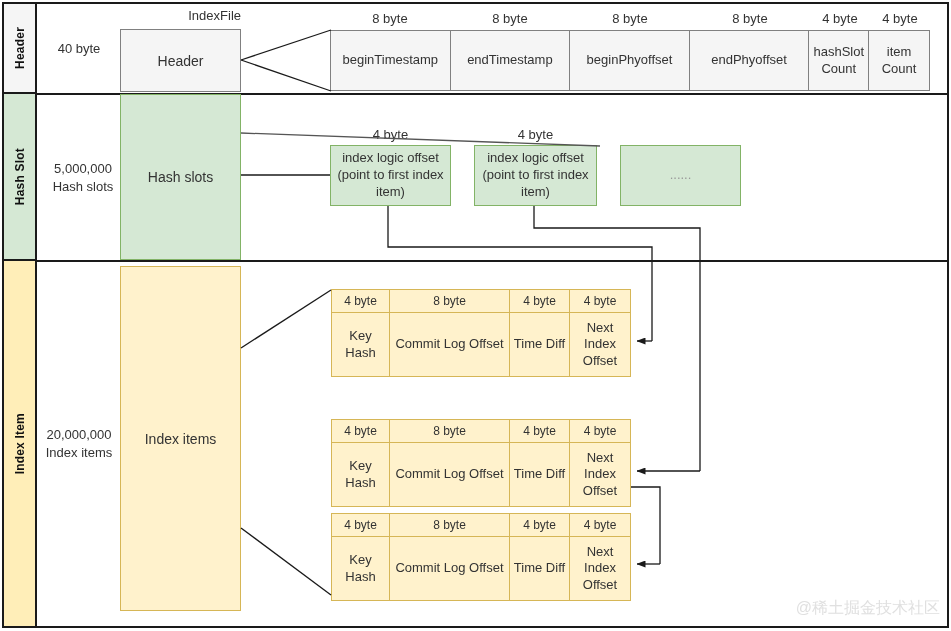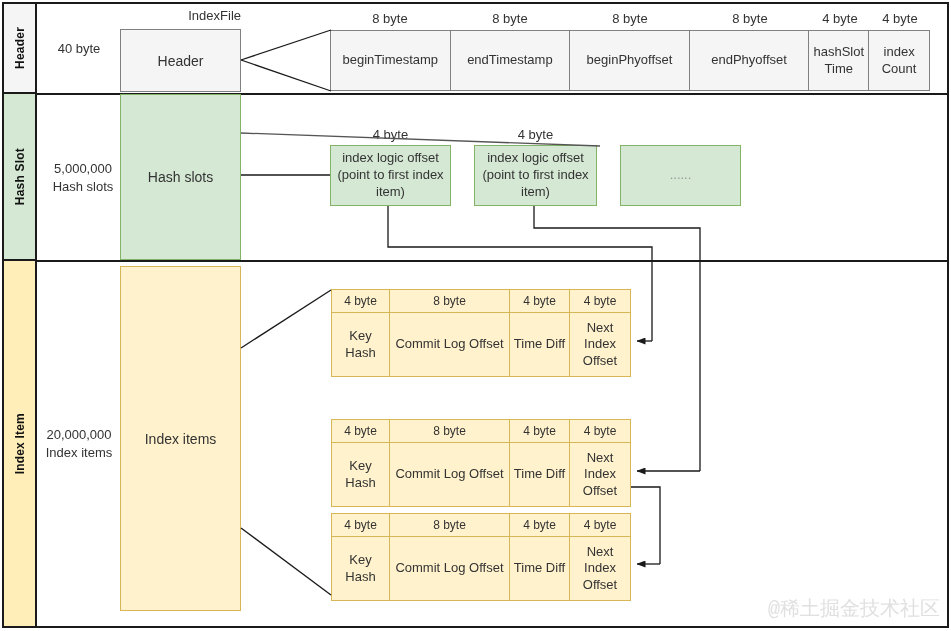--- a/index.html
+++ b/index.html
@@ -143,22 +143,22 @@
   #item-1 { left: 331px; top: 419px; }
   #item-2 { left: 331px; top: 513px; }
 
   
   #connectors { left: 0; top: 0; width: 951px; height: 631px; pointer-events: none; }
 
   
   #watermark {
     left: 775px; top: 596px; width: 165px; height: 24px;
     display: flex; align-items: center; justify-content: flex-end;
-    font-size: 20px; color: #e0e0e0; white-space: nowrap;
-    font-family: Liberation Mono, monospace;
+    font-size: 16px; color: #e0e0e0; white-space: nowrap;
+    font-family: Liberation Sans, sans-serif;
   }
 </style>
 </head>
 <body>
 
 <div id="canvas">
 
   <div class="abs" id="outer-frame"></div>
 
   <div class="abs row-rule" id="rule-1"></div>
@@ -207,22 +207,22 @@
     <div class="hd-size" style="width:120px">8 byte</div>
     <div class="hd-size" style="width:60px">4 byte</div>
     <div class="hd-size" style="width:60px">4 byte</div>
   </div>
 
   <div class="abs" id="header-detail">
     <div class="hd-cell" style="width:120px">beginTimestamp</div>
     <div class="hd-cell" style="width:120px">endTimestamp</div>
     <div class="hd-cell" style="width:120px">beginPhyoffset</div>
     <div class="hd-cell" style="width:120px">endPhyoffset</div>
-    <div class="hd-cell" style="width:60px">hashSlot Time</div>
-    <div class="hd-cell" style="width:60px">index Count</div>
+    <div class="hd-cell" style="width:60px">hashSlot Count</div>
+    <div class="hd-cell" style="width:60px">item Count</div>
   </div>
 
   <div class="abs slot-size" id="slot-size-0">4 byte</div>
   <div class="abs slot-size" id="slot-size-1">4 byte</div>
 
   <div class="abs slot-box" id="slot-0">
     <span>index logic offset (point to first index item)</span>
   </div>
   <div class="abs slot-box" id="slot-1">
     <span>index logic offset (point to first index item)</span>

